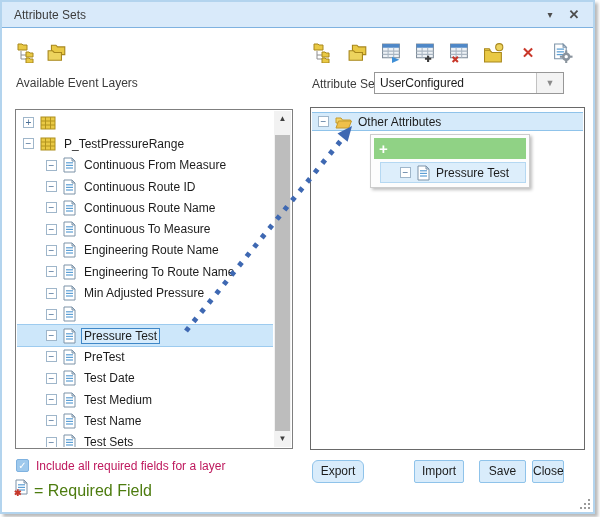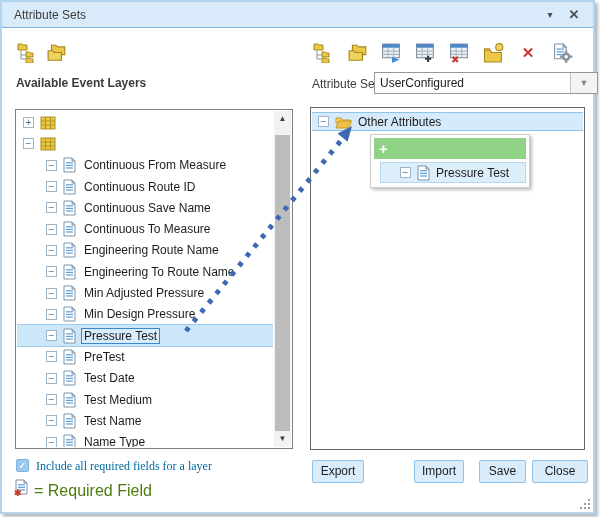--- a/index.html
+++ b/index.html
@@ -15,23 +15,23 @@
   .win-btn { position:absolute; top:0; height:26px; line-height:26px; color:#4d4d4d;
              font-size:12px; text-align:center; width:18px; cursor:default; }
   .collapse { right:34px; font-size:10px; }
   .close { right:10px; font-weight:bold; font-size:13px; }
   
   .tbicon { position:absolute; width:22px; height:20px; }
   .tb-right { position:absolute; left:311px; top:41px; display:flex; gap:12px; }
   .tb-right .tbicon { position:static; }
   .redx { color:#c9382a; font-size:15px; font-weight:bold; line-height:20px; text-align:center; }
   
-  .panel-label { position:absolute; left:14px; top:74px; font-size:12px; color:#3c3c3c;font-weight:bold; }
+  .panel-label { position:absolute; left:14px; top:74px; font-size:12px; color:#3c3c3c; }
   .attr-label  { position:absolute; left:310px; top:75px; font-size:12px; color:#3c3c3c; }
-  .dropdown { position:absolute; left:372px; top:70px; width:224px; height:22px;
+  .dropdown { position:absolute; left:372px; top:70px; width:190px; height:22px;
               background:#fff; border:1px solid #979797; }
   .dd-value { position:absolute; left:5px; top:0; line-height:20px; font-size:12px; color:#1c1c1c; }
   .dd-btn { position:absolute; right:0; top:0; width:27px; height:20px; background:#f3f3f3;
             border-left:1px solid #c2c2c2; color:#8a8a8a; font-size:9px; text-align:center; line-height:20px; }
   
   .tree-panel { position:absolute; left:13px; top:107px; width:278px; height:340px;
                 background:#fff; border:1px solid #7f7f7f; }
   .rows { position:absolute; left:1px; top:2px; right:19px; bottom:1px; overflow:hidden; }
   .trow { height:21.3px; display:flex; align-items:center; font-size:12px; color:#1c1c1c; white-space:nowrap; }
   .trow.lvl0 { padding-left:6px; }
@@ -58,27 +58,27 @@
   .preview { position:absolute; left:368px; top:132px; width:160px; height:54px; z-index:40;
              background:#fdfdfd; border:1px solid #cccccc; box-shadow:2px 2px 3px rgba(0,0,0,.25); padding:3px; }
   .greenbar { height:21px; background:#90d285; color:#fff; font-size:15px; font-weight:bold;
               line-height:21px; padding-left:5px; }
   .prow { margin:3px 0 0 6px; height:21px; background:#ddeefb; border:1px solid #b5d8f2;
           display:flex; align-items:center; padding-left:19px; font-size:12px; color:#1c1c1c; }
   
   .checkbox { position:absolute; left:14px; top:457px; width:13px; height:13px; background:#9ec9ed;
               border:1px solid #7fb2e0; border-radius:2px; color:#fff; font-size:10px;
               line-height:12px; text-align:center; }
-  .check-label { position:absolute; left:34px; top:457px; font-size:12px; color:#0369a1;font-family:Liberation Serif, serif; }
+  .check-label { position:absolute; left:34px; top:457px; font-size:12px; color:#be185d; }
   .req-icon { position:absolute; left:12px; top:477px; }
   .req-label { position:absolute; left:32px; top:480px; font-size:16px; color:#4d7c0f; }
   .btn { position:absolute; top:458px; height:23px; background:#d9ecfb; border:1px solid #8fc3ea;
          border-radius:2px; font-size:12px; color:#1c1c1c; text-align:center; line-height:21px; cursor:default; }
-  .btn-export { left:310px; width:52px; } .btn-import { left:368px; width:50px;margin-left:44px; }
-  .btn-save { left:477px; width:47px; }  .btn-close { left:530px; width:56px; }
+  .btn-export { left:310px; width:52px;border-radius:6px; } .btn-import { left:368px; width:50px;margin-left:44px; }
+  .btn-save { left:477px; width:47px; }  .btn-close { left:530px; width:32px; }
   .grip { position:absolute; right:3px; bottom:3px; width:11px; height:11px; }
   .grip i { position:absolute; width:2px; height:2px; background:#9a9a9a; }
   
   .arrow-svg { position:absolute; left:0; top:0; z-index:50; pointer-events:none; }
 </style>
 </head>
 <body>
 
 <svg width="0" height="0" style="position:absolute">
   <defs>
@@ -187,41 +187,42 @@
             <rect x="1" y="1" width="14" height="12" fill="#e9c945" stroke="#ae8f1f"></rect>
             <path d="M5.5 1 V13 M10.5 1 V13 M1 5 h14 M1 9 h14" stroke="#b3941f" fill="none"></path>
           </svg>
         </div>
         <div class="trow lvl0">
           <span class="expander">−</span>
           <svg class="ticon" width="16" height="14" viewBox="0 0 16 14">
             <rect x="1" y="1" width="14" height="12" fill="#e9c945" stroke="#ae8f1f"></rect>
             <path d="M5.5 1 V13 M10.5 1 V13 M1 5 h14 M1 9 h14" stroke="#b3941f" fill="none"></path>
           </svg>
+          <span class="tlabel">P_TestPressureRange</span>
         </div>
         <div class="trow lvl1">
           <span class="expander">−</span>
           <svg class="ticon" width="13" height="16" viewBox="0 0 13 16">
             <use href="#ic-doc"></use>
           </svg>
           <span class="tlabel">Continuous From Measure</span>
         </div>
         <div class="trow lvl1">
           <span class="expander">−</span>
           <svg class="ticon" width="13" height="16" viewBox="0 0 13 16">
             <use href="#ic-doc"></use>
           </svg>
           <span class="tlabel">Continuous Route ID</span>
         </div>
         <div class="trow lvl1">
           <span class="expander">−</span>
           <svg class="ticon" width="13" height="16" viewBox="0 0 13 16">
             <use href="#ic-doc"></use>
           </svg>
-          <span class="tlabel">Continuous Save Name</span>
+          <span class="tlabel">Continuous Route Name</span>
         </div>
         <div class="trow lvl1">
           <span class="expander">−</span>
           <svg class="ticon" width="13" height="16" viewBox="0 0 13 16">
             <use href="#ic-doc"></use>
           </svg>
           <span class="tlabel">Continuous To Measure</span>
         </div>
         <div class="trow lvl1">
           <span class="expander">−</span>
@@ -242,21 +243,20 @@
           <svg class="ticon" width="13" height="16" viewBox="0 0 13 16">
             <use href="#ic-doc"></use>
           </svg>
           <span class="tlabel">Min Adjusted Pressure</span>
         </div>
         <div class="trow lvl1">
           <span class="expander">−</span>
           <svg class="ticon" width="13" height="16" viewBox="0 0 13 16">
             <use href="#ic-doc"></use>
           </svg>
-          <span class="tlabel">Min Design Pressure</span>
         </div>
         <div class="trow lvl1 sel">
           <span class="expander">−</span>
           <svg class="ticon" width="13" height="16" viewBox="0 0 13 16">
             <use href="#ic-doc"></use>
           </svg>
           <span class="tlabel">Pressure Test</span>
         </div>
         <div class="trow lvl1">
           <span class="expander">−</span>
@@ -284,21 +284,21 @@
           <svg class="ticon" width="13" height="16" viewBox="0 0 13 16">
             <use href="#ic-doc"></use>
           </svg>
           <span class="tlabel">Test Name</span>
         </div>
         <div class="trow lvl1">
           <span class="expander">−</span>
           <svg class="ticon" width="13" height="16" viewBox="0 0 13 16">
             <use href="#ic-doc"></use>
           </svg>
-          <span class="tlabel">Name Type</span>
+          <span class="tlabel">Test Sets</span>
         </div>
       </div>
     <div class="sbar">
       <div class="sarrow sup">▲</div>
       <div class="sthumb"></div>
       <div class="sarrow sdown">▼</div>
     </div>
   </div>
 
   <div class="set-panel">

